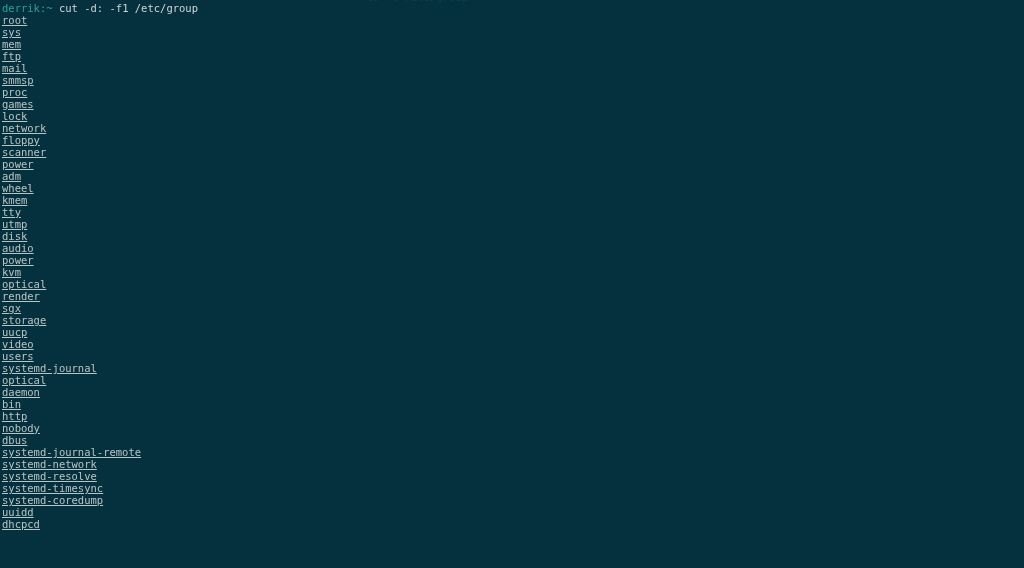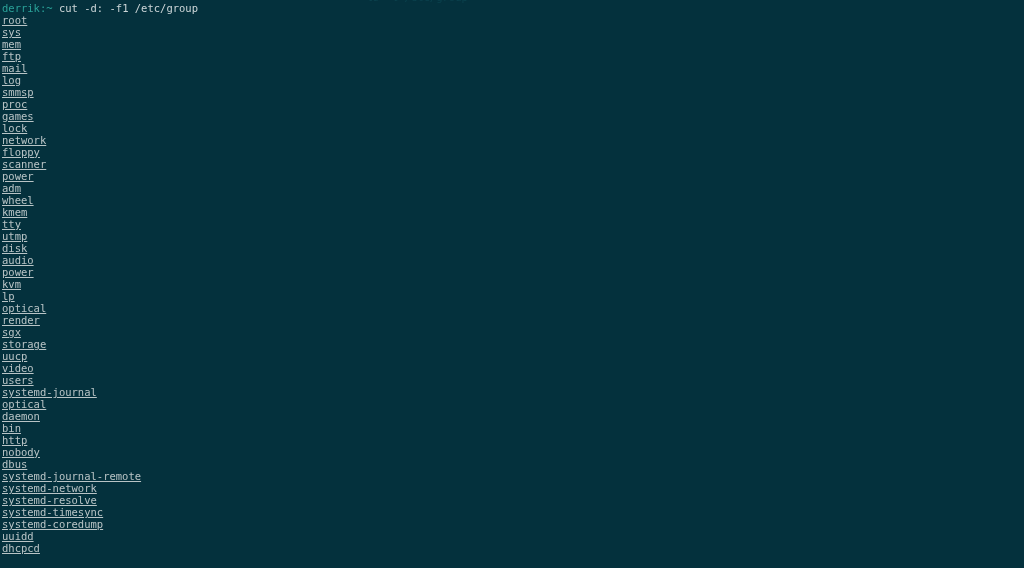--- a/index.html
+++ b/index.html
@@ -85,39 +85,37 @@
   <div class="screen">
 
     <div class="prompt-line"><span class="prompt-host">derrik</span><span class="prompt-sep">:</span><span class="prompt-cwd">~</span><span class="command"> cut -d: -f1 /etc/group</span></div>
 
     <div id="output-lines">
         <div class="line out-line">root</div>
         <div class="line out-line">sys</div>
         <div class="line out-line">mem</div>
         <div class="line out-line">ftp</div>
         <div class="line out-line">mail</div>
-        <div class="line out-line">log</div>
         <div class="line out-line">smmsp</div>
         <div class="line out-line">proc</div>
         <div class="line out-line">games</div>
         <div class="line out-line">lock</div>
         <div class="line out-line">network</div>
         <div class="line out-line">floppy</div>
         <div class="line out-line">scanner</div>
         <div class="line out-line">power</div>
         <div class="line out-line">adm</div>
         <div class="line out-line">wheel</div>
         <div class="line out-line">kmem</div>
         <div class="line out-line">tty</div>
         <div class="line out-line">utmp</div>
         <div class="line out-line">disk</div>
         <div class="line out-line">audio</div>
         <div class="line out-line">power</div>
         <div class="line out-line">kvm</div>
-        <div class="line out-line">lp</div>
         <div class="line out-line">optical</div>
         <div class="line out-line">render</div>
         <div class="line out-line">sgx</div>
         <div class="line out-line">storage</div>
         <div class="line out-line">uucp</div>
         <div class="line out-line">video</div>
         <div class="line out-line">users</div>
         <div class="line out-line">systemd-journal</div>
         <div class="line out-line">optical</div>
         <div class="line out-line">daemon</div>

